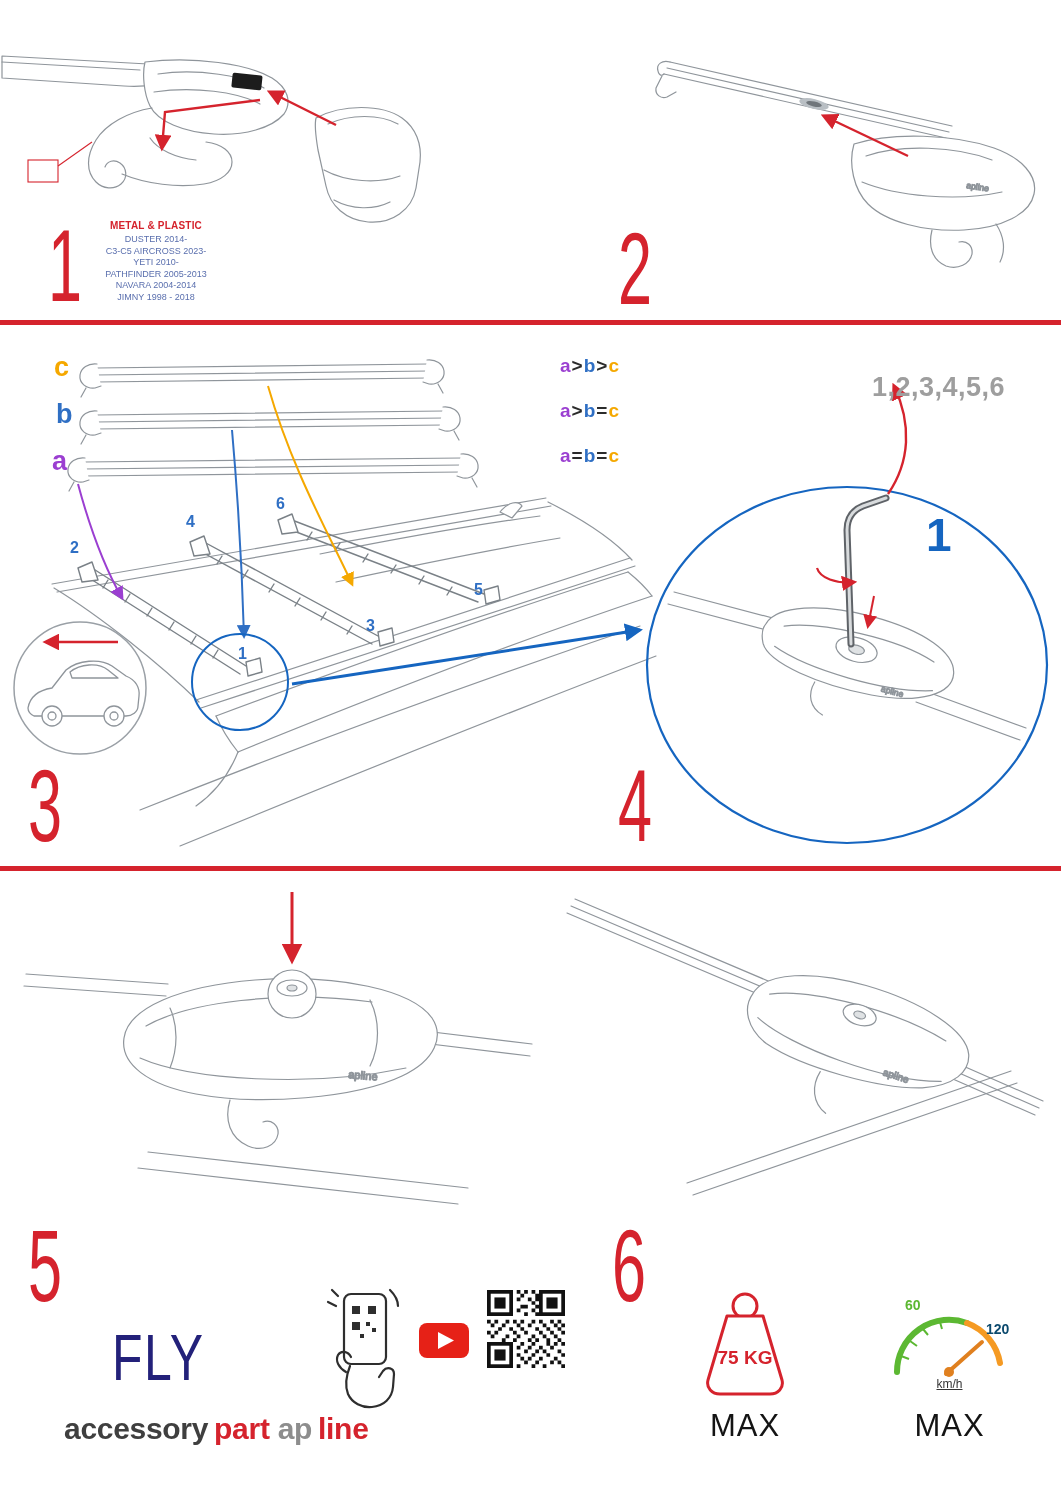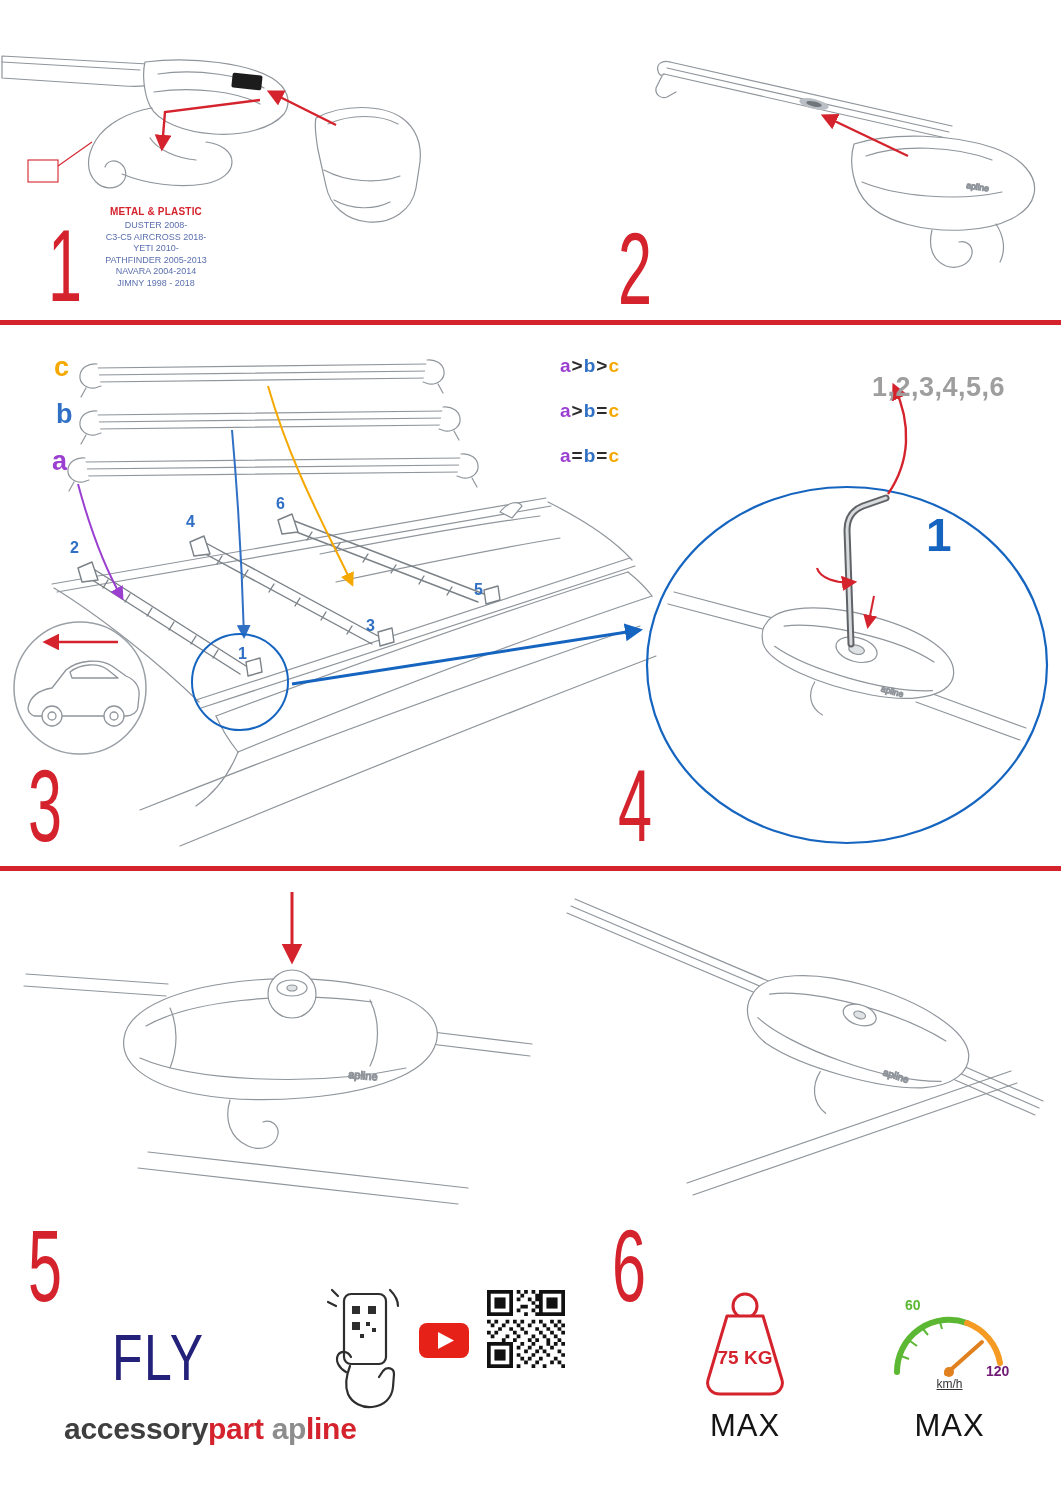--- a/index.html
+++ b/index.html
@@ -4,43 +4,43 @@
 <style>
   html,body{margin:0;padding:0;background:#fff;}
   .page{position:relative;width:1061px;height:1500px;background:#fff;overflow:hidden;
         font-family:"Liberation Sans",sans-serif;color:#222;}
   .abs{position:absolute;}
   svg{display:block;}
   svg text{font-family:"Liberation Sans",sans-serif;}
   .stepnum{position:absolute;color:#d5232d;font-size:102px;line-height:.82;font-weight:500;
            transform:scaleX(.6);transform-origin:left top;}
   .divider{position:absolute;left:0;width:1061px;height:5px;background:#d5232d;}
-  .specs{position:absolute;left:75px;top:206px;width:162px;text-align:center;}
+  .specs{position:absolute;left:75px;top:220px;width:162px;text-align:center;}
   .mat{color:#d5232d;font-weight:bold;font-size:10px;letter-spacing:.2px;margin-bottom:3px;}
   .models div{color:#5a6fae;font-size:9px;line-height:11.6px;}
   .barlab{position:absolute;font-size:27px;font-weight:bold;line-height:1;}
   .lab-c{color:#f5a800;} .lab-b{color:#2f6fc4;} .lab-a{color:#9b3fd1;}
   .legendrow{position:absolute;font-size:19px;font-weight:bold;letter-spacing:1px;line-height:1;}
   .tok-a{color:#9b3fd1;} .tok-b{color:#2f6fc4;} .tok-c{color:#f5a800;} .tok-op{color:#2b2b2b;}
   .pos{position:absolute;color:#2f6fc4;font-size:16px;font-weight:bold;line-height:1;}
   .seq{position:absolute;color:#9e9e9e;font-size:27px;font-weight:bold;letter-spacing:.5px;line-height:1;}
   .callout1{position:absolute;color:#1565c0;font-size:46px;font-weight:bold;line-height:1;}
   .fly{position:absolute;color:#23217a;font-size:64px;font-weight:500;letter-spacing:2px;line-height:1;
        transform:scaleX(.78);transform-origin:left top;}
   .brand{position:absolute;font-size:30px;font-weight:600;letter-spacing:-.3px;line-height:1;white-space:nowrap;}
-  .bgray{color:#3f3f3f;margin-top:28px;} .bred{color:#d5232d;} .bgray2{color:#8d8d8d;}
+  .bgray{color:#3f3f3f;margin-top:28px;} .bred{color:#d5232d;margin-left:6px;} .bgray2{color:#8d8d8d;}
   .maxw{position:absolute;left:685px;top:1410px;width:120px;text-align:center;
         font-size:31px;color:#141414;letter-spacing:1px;font-weight:500;line-height:1;}
   .maxs{position:absolute;left:882px;top:1410px;width:135px;text-align:center;
         font-size:31px;color:#141414;letter-spacing:1px;font-weight:500;line-height:1;}
   .kmh{position:absolute;left:882px;top:1378px;width:135px;text-align:center;
        font-size:12px;color:#333;line-height:1;text-decoration:underline;}
   .spd{position:absolute;font-size:14px;font-weight:bold;line-height:1;}
   .spd60{left:905px;top:1298px;color:#5cb832;}
-  .spd120{left:986px;top:1322px;color:#701a75;margin-top:42px;}
+  .spd120{left:986px;top:1322px;color:#0c4a6e;}
 </style>
 </head>
 <body>
 
 <div class="page">
 
   <svg class="abs" style="left:0;top:30px" width="540" height="290" viewBox="0 0 540 290">
     <defs>
       <marker id="mR1" markerWidth="7" markerHeight="7" refX="5.5" refY="3.5" orient="auto">
         <path d="M0,0L7,3.5L0,7Z" fill="#d5232d"></path>
@@ -70,22 +70,22 @@
       <path d="M260,70 L165,82 L162,118" marker-end="url(#mR1)"></path>
     </g>
     <g stroke="#d5232d" stroke-width="1.1" fill="none">
       <rect x="28" y="130" width="30" height="22"></rect>
       <path d="M58,136 L92,112"></path>
     </g>
   </svg>
   <div class="specs">
     <div class="mat">METAL &amp; PLASTIC</div>
     <div class="models">
-      <div>DUSTER 2008-</div>
-      <div>C3-C5 AIRCROSS 2018-</div>
+      <div>DUSTER 2014-</div>
+      <div>C3-C5 AIRCROSS 2023-</div>
       <div>YETI 2010-</div>
       <div>PATHFINDER 2005-2013</div>
       <div>NAVARA 2004-2014</div>
       <div>JIMNY 1998 - 2018</div>
     </div>
   </div>
   <span class="stepnum" style="left:48px;top:225px">1</span>
 
   <svg class="abs" style="left:600px;top:40px" width="460" height="270" viewBox="0 0 460 270">
     <defs>

